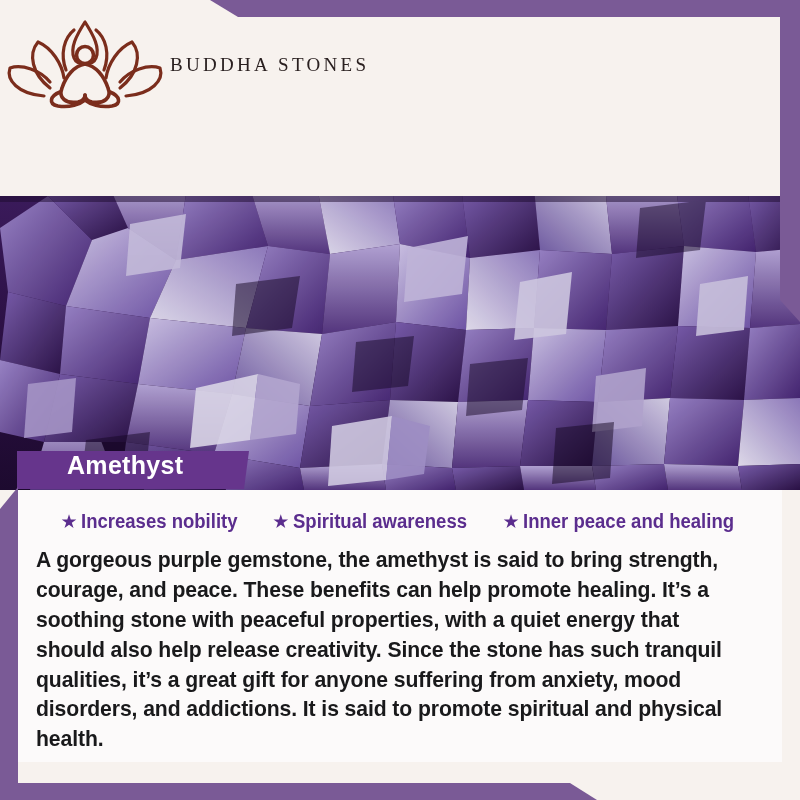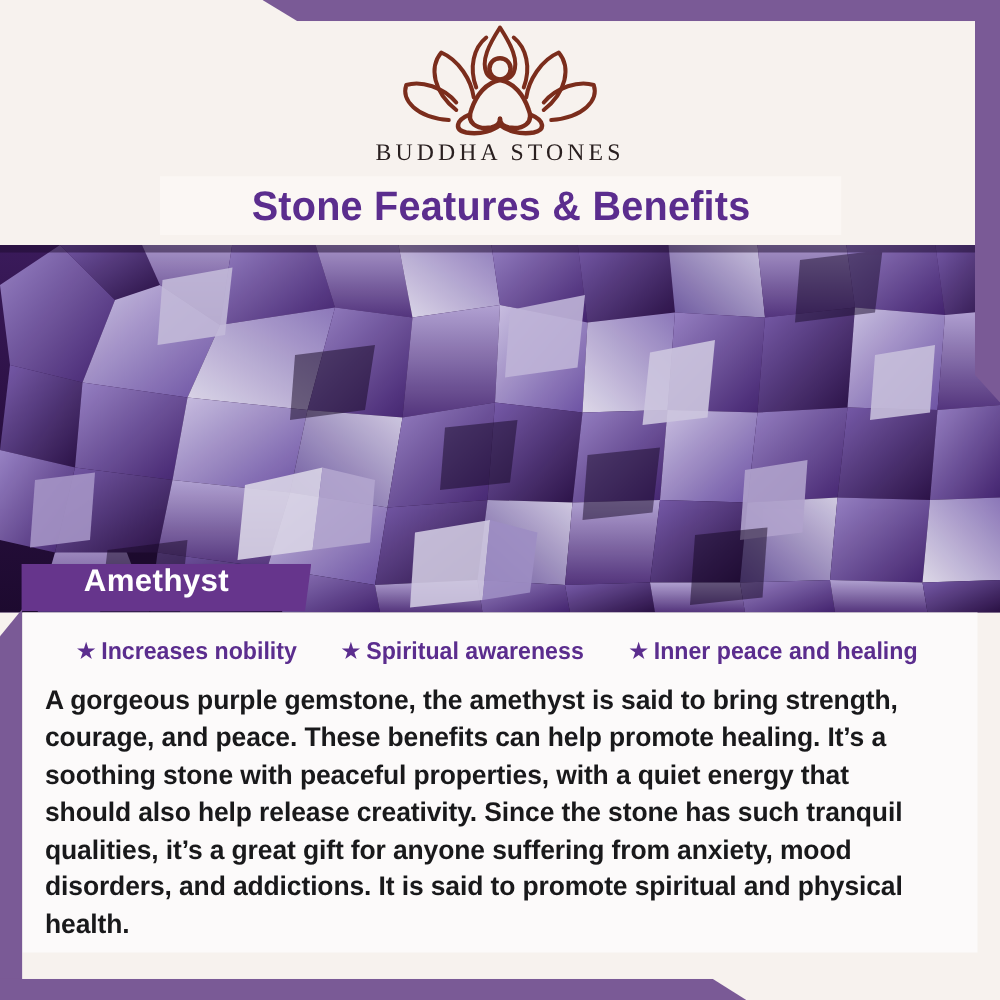--- a/index.html
+++ b/index.html
@@ -73,21 +73,21 @@
     height: 196px;
     background: #f7f2ee;
     z-index: 2;
   }
   .logo-wrap {
     position: absolute;
     top: 18px;
     left: 0;
     width: 800px;
     display: flex;
-    flex-direction: column;
+    flex-direction: row;
     align-items: center;
   }
   .logo-mark {
     width: 170px;
     height: 92px;
     display: block;
   }
   .logo-text {
     margin-top: 2px;
     font-family: "Liberation Serif", serif;
@@ -377,23 +377,20 @@
           <path d="M85 46 C96 48 104 58 108 70 C112 80 104 86 92 84 C87 83 85 80 85 77"></path>
 
           <path d="M60 74 C50 78 48 86 58 88 C70 90 80 86 85 82"></path>
           <path d="M110 74 C120 78 122 86 112 88 C100 90 90 86 85 82"></path>
         </g>
       </svg>
       <div class="logo-text">BUDDHA STONES</div>
     </div>
   </div>
 
-  <div class="title-band">
-    <div class="title-text">Stone Features &amp; Benefits</div>
-  </div>
 
   <div class="stone-banner">
     <span class="stone-name">Amethyst</span>
   </div>
 
   <div class="content">
     <div class="benefits">
       <div class="benefit">
         <span class="star">★</span>
         <span class="label">Increases nobility</span>

